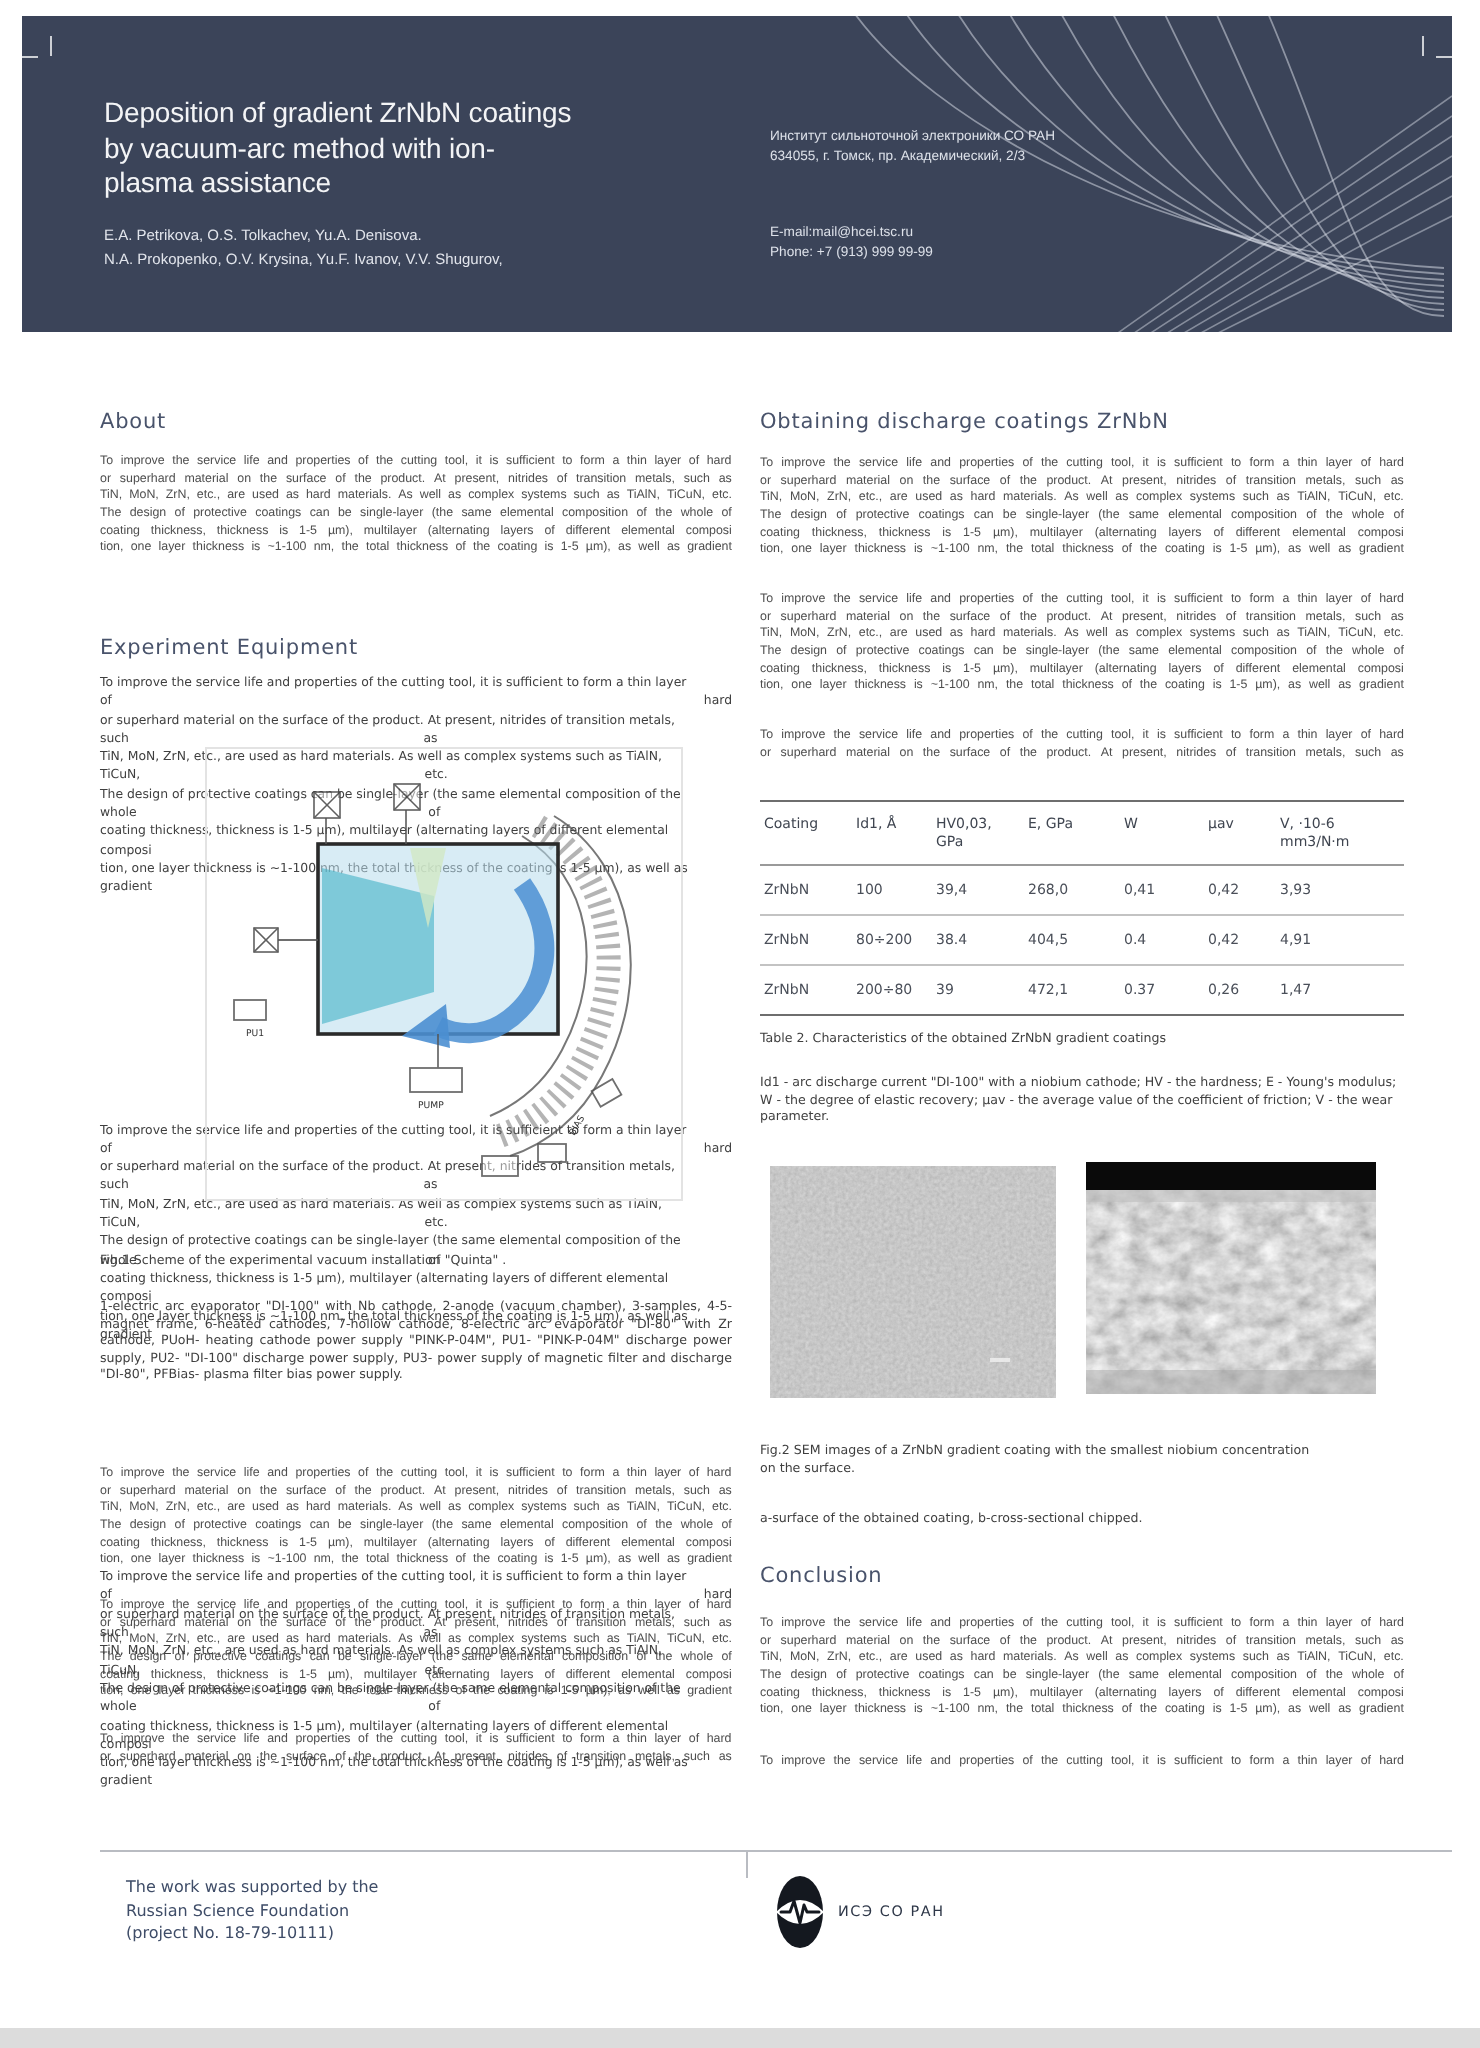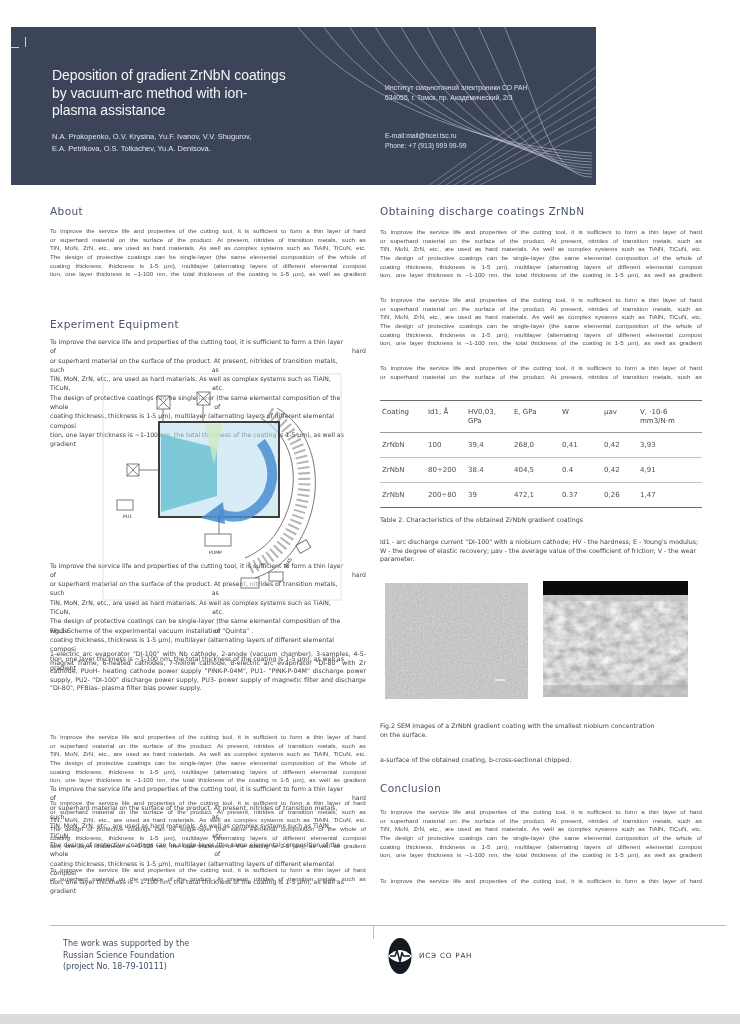--- a/index.html
+++ b/index.html
@@ -1,20 +1,20 @@
 <!DOCTYPE html>
 <html><head>
 <meta charset="utf-8">
 <style>
   html,body{margin:0;padding:0;}
   body{width:740px;height:1024px;background:#ffffff;font-family:"Liberation Sans",sans-serif;position:relative;overflow:hidden;}
   .page{position:absolute;left:0;top:0;width:740px;height:1024px;background:#fff;}
 
   
-  .band{position:absolute;left:11px;top:27px;width:585px;height:158px;background:#3b4459;overflow:hidden;}
+  .band{position:absolute;left:11px;top:8px;width:715px;height:158px;background:#3b4459;overflow:hidden;}
   .band .curves{position:absolute;right:0;top:0;}
   .crop{position:absolute;background:rgba(255,255,255,.75);}
   .title{position:absolute;left:41px;top:40px;width:280px;color:#f3f4f6;font-size:14px;line-height:17.5px;font-weight:500;letter-spacing:-.1px;}
   .authors{position:absolute;left:41px;top:104px;width:290px;color:#e2e5ec;font-size:7.5px;line-height:11.5px;}
   .inst{position:absolute;left:374px;top:56px;color:#dde1e9;font-size:6.8px;line-height:9.5px;}
   .contact{position:absolute;left:374px;top:104px;color:#dde1e9;font-size:6.8px;line-height:10px;}
 
   
   .h-sec{position:absolute;font-family:"DejaVu Sans",sans-serif;font-size:10.5px;color:#49536b;letter-spacing:.4px;}
   .jpara{position:absolute;}
@@ -75,22 +75,22 @@
     <div class="crop" style="left:-6px;top:20px;width:14px;height:1px;"></div>
     <div class="crop" style="left:700px;top:10px;width:1px;height:10px;"></div>
     <div class="crop" style="left:707px;top:20px;width:14px;height:1px;"></div>
 
     <div class="title">
       <div>Deposition of gradient ZrNbN coatings</div>
       <div>by vacuum-arc method with ion-</div>
       <div>plasma assistance</div>
     </div>
     <div class="authors">
+      <div>E.A. Petrikova, O.S. Tolkachev, Yu.A. Denisova.</div>
       <div>N.A. Prokopenko, O.V. Krysina, Yu.F. Ivanov, V.V. Shugurov,</div>
-      <div>E.A. Petrikova, O.S. Tolkachev, Yu.A. Denisova.</div>
     </div>
     <div class="inst">
       <div>Институт сильноточной электроники СО РАН</div>
       <div>634055, г. Томск, пр. Академический, 2/3</div>
     </div>
     <div class="contact">
       <div>E-mail:mail@hcei.tsc.ru</div>
       <div>Phone: +7 (913) 999 99-99</div>
     </div>
   </div>

